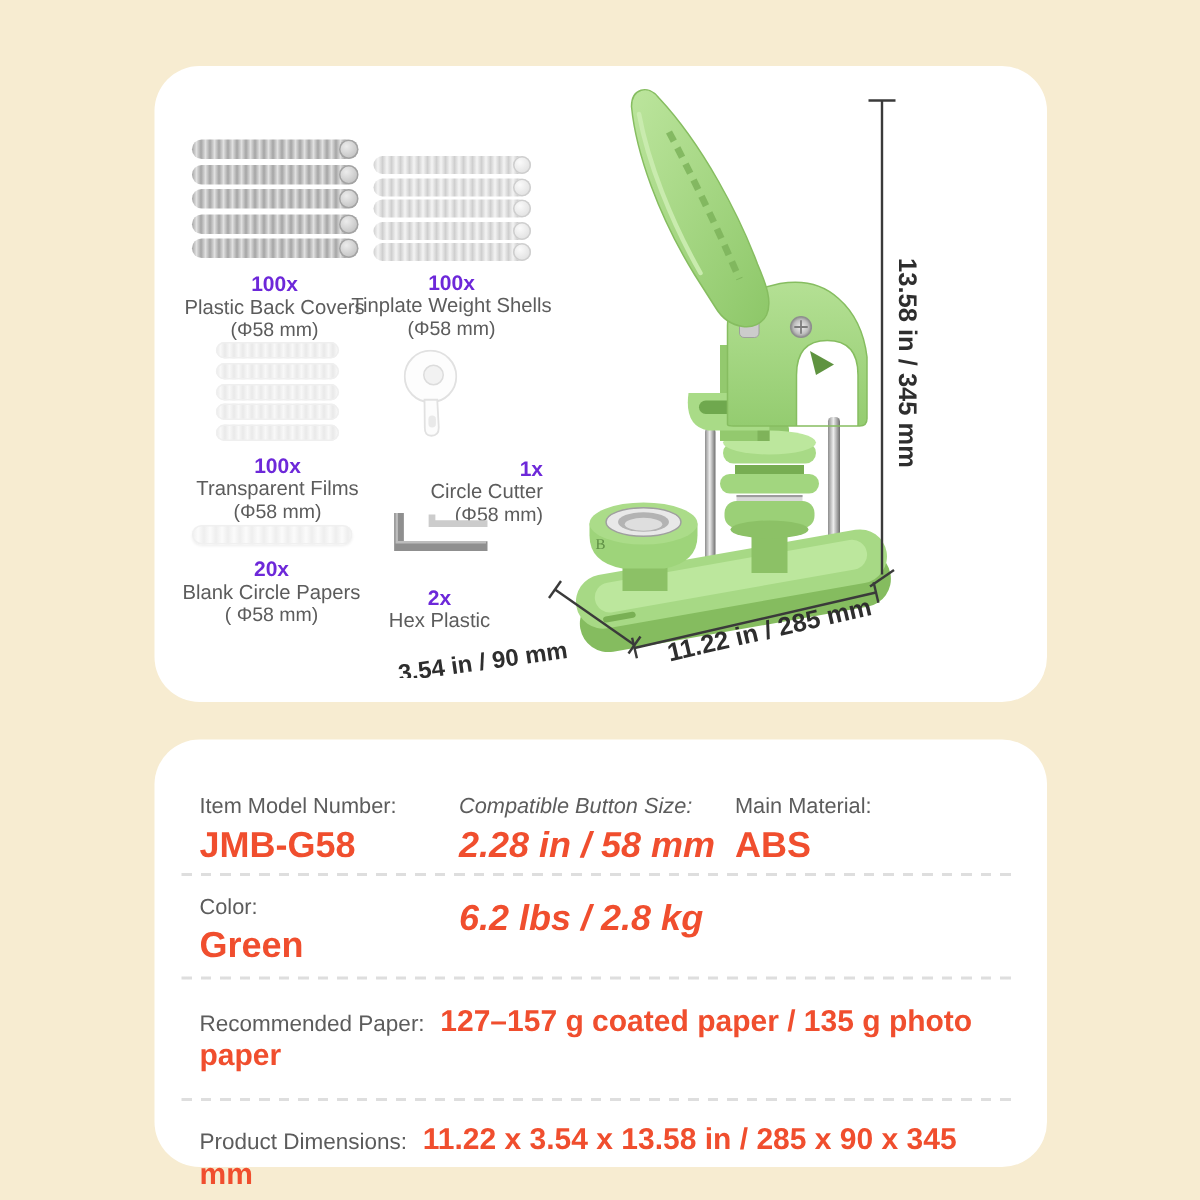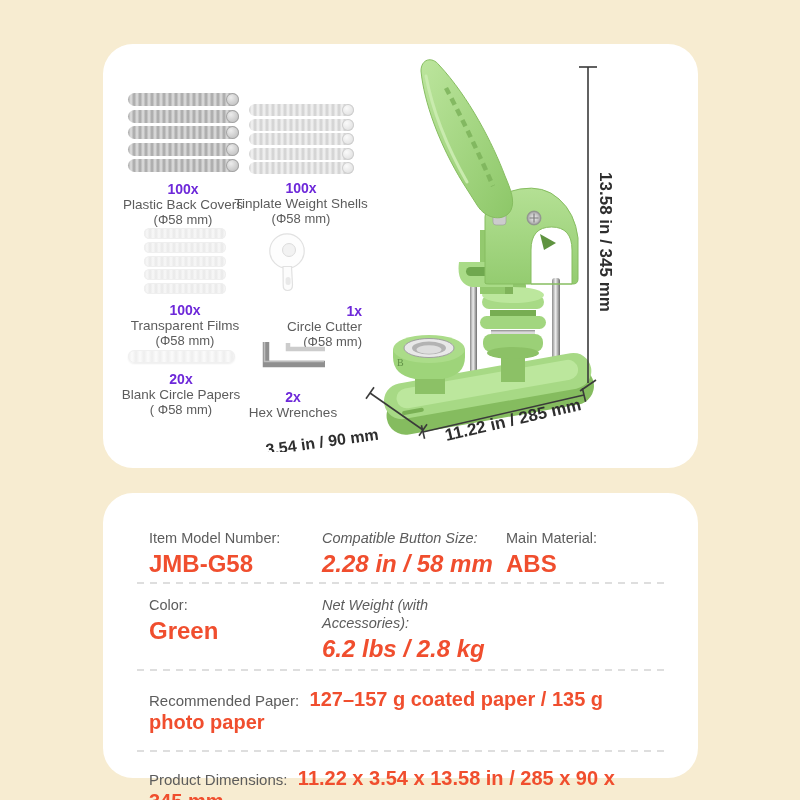--- a/index.html
+++ b/index.html
@@ -8,21 +8,21 @@
     background:#f7ecd1;
     font-family:"Liberation Sans", sans-serif;
     position:relative;
     -webkit-font-smoothing:antialiased;
   }
   .card{
     position:absolute;left:103px;width:595px;
     background:#ffffff;border-radius:30px;
   }
   .top-card{top:44px;height:424px;}
-  .spec-card{top:493px;height:285px;padding:0 46px;box-sizing:border-box;}
+  .spec-card{top:493px;height:285px;padding:0 30px;box-sizing:border-box;}
 
   
   .acc-group{position:absolute;width:150px;}
   .stack{display:flex;flex-direction:column;align-items:center;}
   .row{position:relative;}
   .stack-plastic .row{
     width:110px;height:13px;margin-bottom:3.5px;border-radius:6.5px;
     background:repeating-linear-gradient(90deg,#a5a5a5 0,#e0e0e0 3px,#a5a5a5 6px);
   }
   .stack-plastic .row::after{
@@ -153,21 +153,21 @@
   <div class="acc-group" style="left:115px;top:296px;">
     <div style="text-align:center;">
       <svg width="70" height="31" viewBox="0 0 70 31">
         <path d="M30,3 L30,9 L67,9" stroke="#cccccc" stroke-width="4.5" fill="none"></path>
         <path d="M8,2 L8,24 L67,24" stroke="#8f8f8f" stroke-width="6.5" fill="none"></path>
         <path d="M6.5,2 L6.5,21.5 L66,21.5" stroke="#bdbdbd" stroke-width="1.6" fill="none"></path>
       </svg>
     </div>
     <div class="acc-label" style="margin-top:15px;">
       <div class="acc-count">2x</div>
-      <div class="acc-name">Hex Wrenches</div>
+      <div class="acc-name">Hex Plastic</div>
     </div>
   </div>
 
   <svg class="machine" width="370" height="400" viewBox="0 0 370 400">
     <defs>
       <linearGradient id="rodG" x1="0" y1="0" x2="1" y2="0">
         <stop offset="0" stop-color="#8d8d8d"></stop>
           <stop offset="0.45" stop-color="#ededed"></stop>
           <stop offset="1" stop-color="#6e6e6e"></stop>
       </linearGradient>
@@ -275,21 +275,20 @@
   </div>
 
   <div class="dash-divider"></div>
 
   <div class="spec-row cols r2">
     <div class="cell-1">
       <div class="spec-label">Color:</div>
       <div class="spec-value">Green</div>
     </div>
     <div class="cell-2">
-      <div class="spec-label">Net Weight (with Accessories):</div>
       <div class="spec-value">6.2 lbs / 2.8 kg</div>
     </div>
   </div>
 
   <div class="dash-divider"></div>
 
   <div class="spec-row r3">
     <span class="inline-label">Recommended Paper:</span>
     <span class="inline-value">127–157 g coated paper / 135 g photo paper</span>
   </div>

